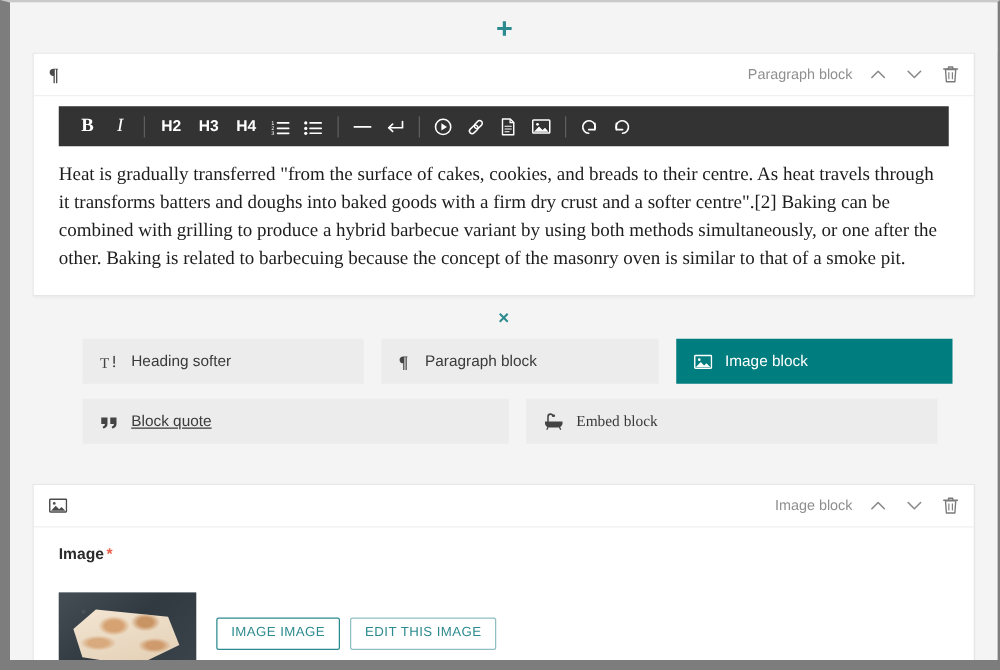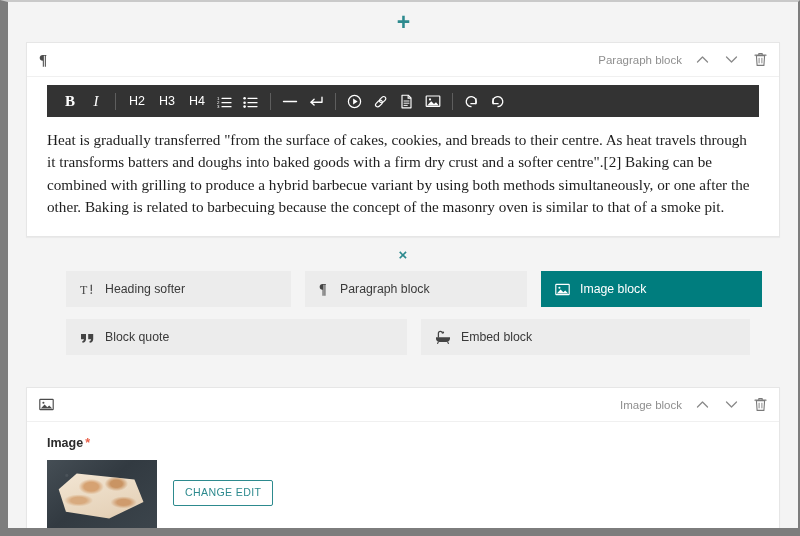--- a/index.html
+++ b/index.html
@@ -109,21 +109,21 @@
     display: inline-flex;
     align-items: center;
     justify-content: center;
     font-size: 13px;
     cursor: pointer;
     user-select: none;
     line-height: 1;
   }
   .tb.bold   { font-weight: 700; font-family: "Liberation Serif", serif; font-size: 15px; }
   .tb.italic { font-style: italic; font-family: "Liberation Serif", serif; font-size: 15px; padding: 0 9px; }
-  .tb.hx     { font-weight: 400; font-size: 12.5px; padding: 2px 7px; }
+  .tb.hx     { font-weight: 700; font-size: 12.5px; padding: 2px 7px; }
   .tb-sep {
     width: 1px;
     height: 17px;
     background: #5e5e5e;
     margin: 0 6px;
     flex: 0 0 1px;
   }
 
   
   .rt-body {
@@ -180,30 +180,30 @@
   }
   .pick.active {
     background: #007d7e;
     color: #ffffff;
   }
   .pick.active .p-icon { color: #ffffff; }
 
   .w-heading   { flex: 0 0 225px; }
   .w-paragraph { flex: 0 0 222px; }
   .w-image     { flex: 0 0 221px; }
-  .w-quote     { flex: 0 0 341px; }
-  .w-embed     { flex: 0 0 329px; }
+  .w-quote     { flex: 0 0 341px; text-decoration: underline; }
+  .w-embed     { flex: 0 0 329px; font-family: Liberation Serif, serif; }
 
   
   .img-body { padding: 14px 20px 20px 20px; }
   .field-label {
     font-size: 12.5px;
     font-weight: 700;
     color: #2b2b2b;
-    margin-bottom: 10px;
+    margin-bottom: 24px;
   }
   .req { color: #e9604a; font-weight: 700; margin-left: 2px; }
 
   .img-row { display: flex; align-items: flex-start; gap: 16px; }
 
   .thumb {
     width: 110px;
     height: 70px;
     border: 0;
     background: #3a434a;
@@ -484,19 +484,20 @@
         <span>Image</span><span class="req">*</span>
       </div>
 
       <div class="img-row">
         <div class="thumb">
           <div class="slate"></div>
           <div class="bread"></div>
         </div>
 
         <div class="btn-col">
-          <button class="obtn">CHANGE EDIT</button>
+          <button class="obtn">IMAGE IMAGE</button>
+          <button class="obtn soft">EDIT THIS IMAGE</button>
         </div>
       </div>
     </div>
   </div>
 
 </div>
 
 </body></html>

